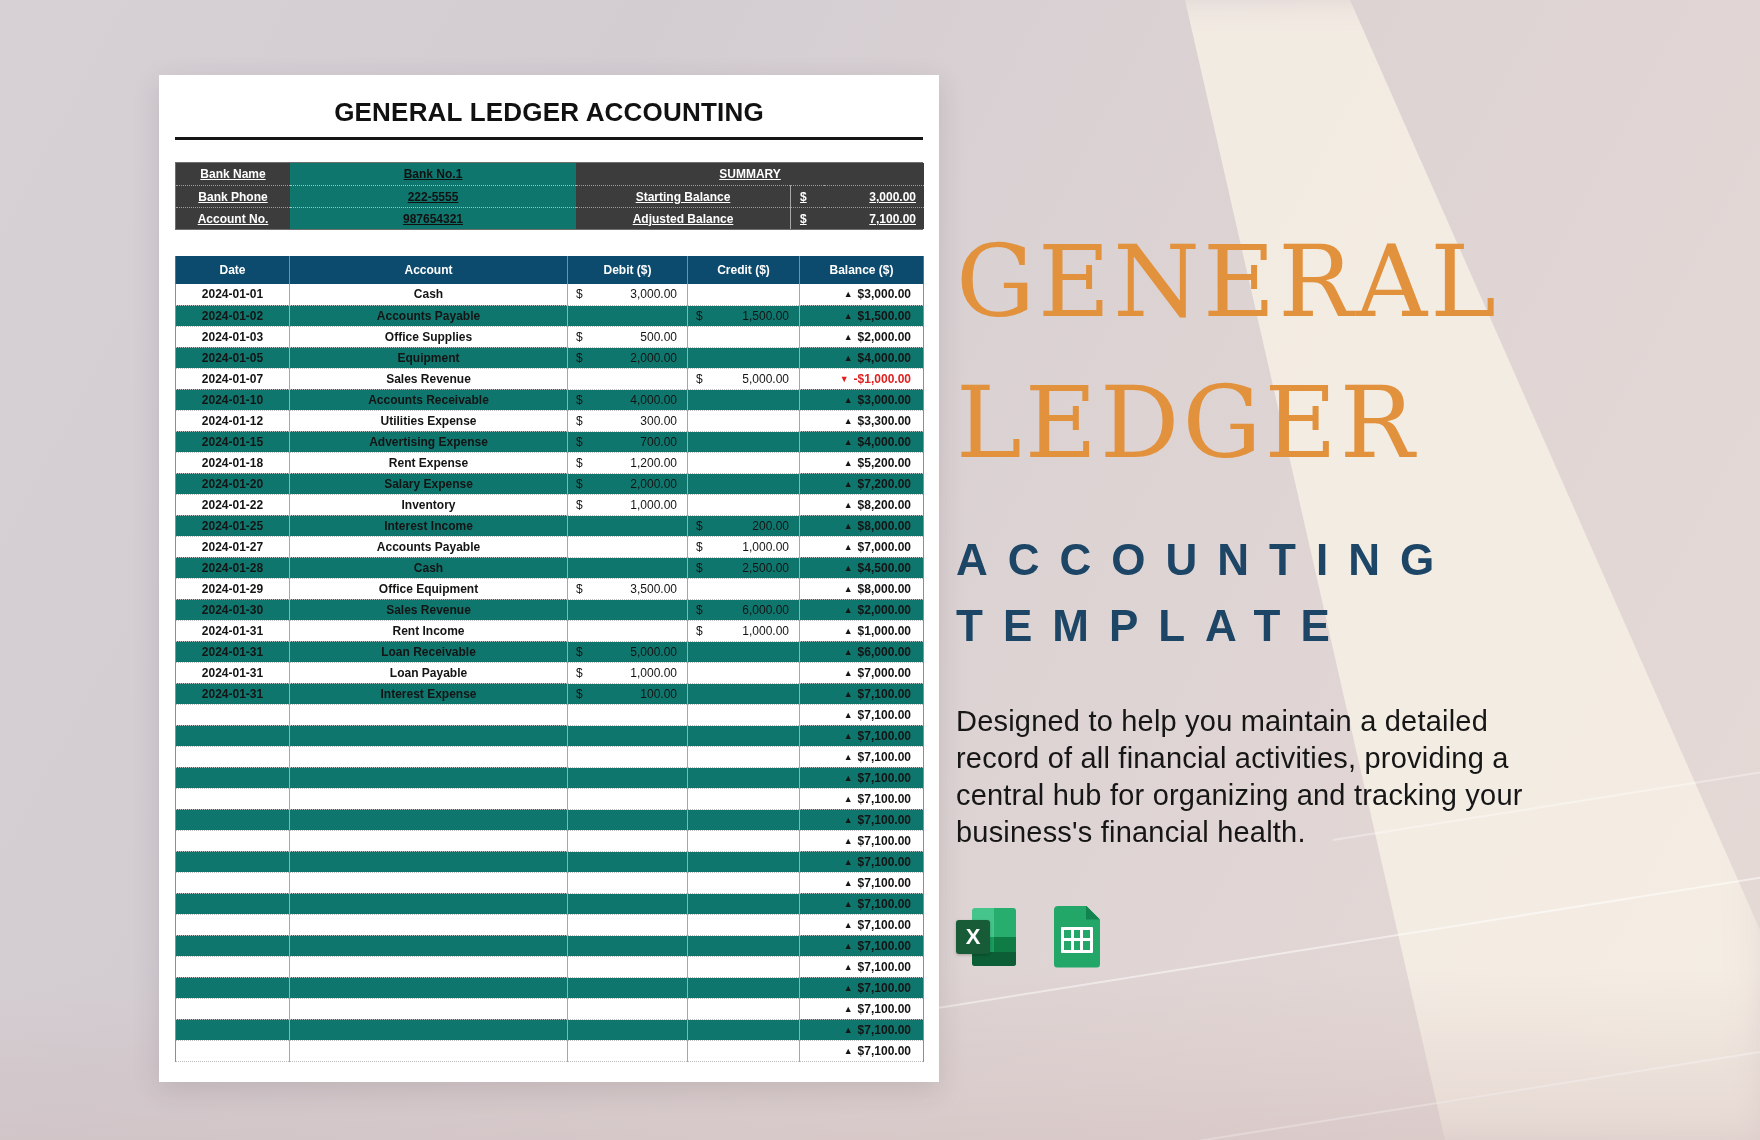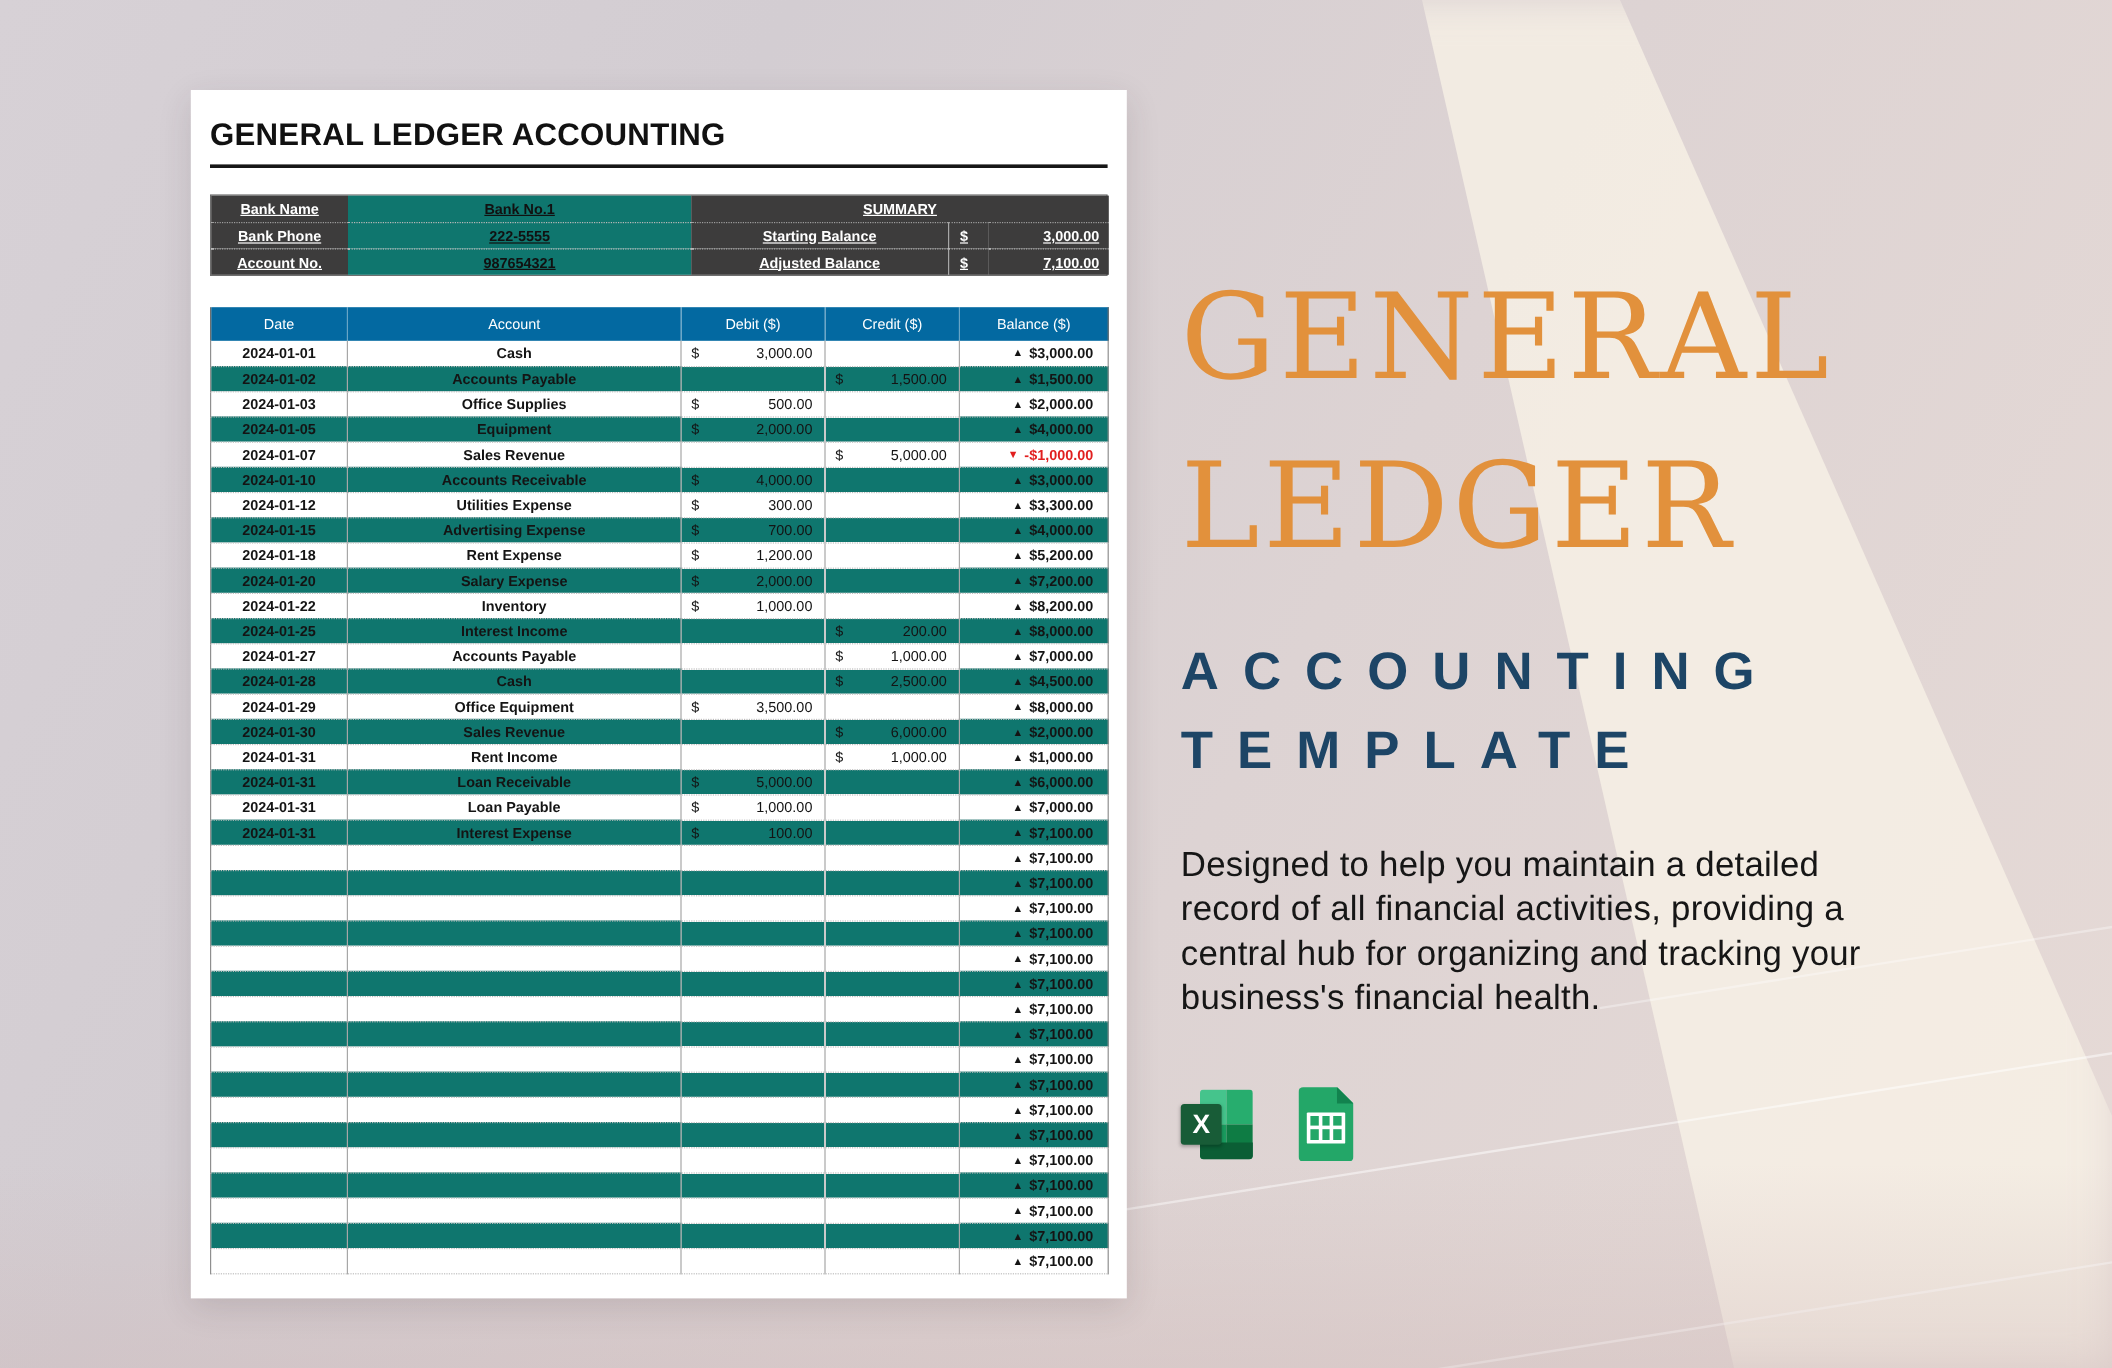--- a/index.html
+++ b/index.html
@@ -13,54 +13,54 @@
   .floorwash{position:absolute;left:0;bottom:0;width:1760px;height:170px;pointer-events:none;
     background:linear-gradient(to top,rgba(205,183,183,.38),rgba(205,183,183,0));}
   .seam{position:absolute;height:2px;background:rgba(255,255,255,.5);pointer-events:none;}
   .s1{width:1100px;left:760px;top:948px;transform:rotate(-9deg);}
   .s2{width:1000px;left:900px;top:1108px;transform:rotate(-9deg);}
   .s3{width:500px;left:1330px;top:800px;transform:rotate(-9deg);background:rgba(255,255,255,.35);}
 
   
   .sheet{position:absolute;left:159px;top:75px;width:780px;height:1007px;background:#fff;
     box-shadow:0 8px 26px rgba(60,40,50,.14);padding:22px 16px 0 16px;box-sizing:border-box;overflow:hidden;}
-  .sheet-title{margin:0;font-size:26px;font-weight:bold;color:#111;letter-spacing:.2px;}
+  .sheet-title{margin:0;font-size:26px;font-weight:bold;color:#111;letter-spacing:.2px;text-align:center;}
   .rule{height:3px;background:#161616;margin-top:9px;}
 
   .info{display:grid;grid-template-columns:114px 286px 214px 34px 100px;grid-auto-rows:22px;
     margin-top:22px;border:1px solid #6f6f6f;font-size:12px;}
   .info>div{display:flex;align-items:center;justify-content:center;font-weight:bold;box-sizing:border-box;text-decoration:underline;}
   .i-label{background:#3d3c3c;color:#fff;}
   .i-value{background:#0f766e;color:#111;}
   .s-header{grid-column:3/6;background:#3d3c3c;color:#fff;}
   .s-label{background:#3d3c3c;color:#fff;}
   .s-cur{background:#3d3c3c;color:#fff;border-left:1px solid rgba(255,255,255,.55);justify-content:flex-start!important;padding-left:9px;}
   .s-amt{background:#3d3c3c;color:#fff;justify-content:flex-end!important;padding-right:8px;}
   .info .rb{border-top:1px dotted rgba(255,255,255,.5);}
   .info .rbw{border-top:1px dotted #b9b9b9;}
 
   table.ledger{width:748px;border-collapse:collapse;table-layout:fixed;margin-top:26px;font-size:12px;}
   col.c-date{width:114px}col.c-acct{width:278px}col.c-debit{width:120px}col.c-credit{width:112px}col.c-bal{width:124px}
-  .ledger th{background:#0369a1;color:#fff;font-weight:normal;height:26px;border-left:1px solid rgba(255,255,255,.4);}
+  .ledger th{background:#0c4a6e;color:#fff;font-weight:bold;height:26px;border-left:1px solid rgba(255,255,255,.4);}
   .ledger th:first-child{border-left:1px solid #6f6f6f;}
   .ledger th:last-child{border-right:1px solid #6f6f6f;}
   .ledger td{height:21px;border-left:1px solid #a7a7a7;border-bottom:1px dotted #bdbdbd;color:#141414;
     box-sizing:border-box;padding:0;}
   .ledger td:first-child{border-left:1px solid #8f8f8f;}
   .ledger td:last-child{border-right:1px solid #8f8f8f;}
   .ledger tr.alt{background:#0f766e;}
   .td-date,.td-acct{font-weight:bold;text-align:center;}
   .td-amt{position:relative;text-align:right;padding-right:10px!important;}
   .td-amt .cur{position:absolute;left:8px;top:0;line-height:21px;}
   .td-bal{font-weight:bold;text-align:right;padding-right:12px!important;white-space:nowrap;}
   .td-bal .tri{font-size:9px;margin-right:5px;vertical-align:1px;}
   .td-bal.neg{color:#e11f1f;}
 
   
-  .hero{position:absolute;left:984px;top:212px;width:680px;}
+  .hero{position:absolute;left:956px;top:212px;width:680px;}
   .hero-title{margin:0;font-family:"DejaVu Serif",serif;font-weight:400;color:#e2913c;
     font-size:99px;line-height:1.42;letter-spacing:3px;}
   .hero-title span{display:block;}
   .hero-sub{margin:34px 0 0 0;color:#1d4566;font-size:44px;font-weight:700;letter-spacing:20px;line-height:1.5;}
   .hero-sub span{display:block;white-space:nowrap;}
   .hero-desc{margin:44px 0 0 0;color:#161616;font-size:29px;line-height:1.28;max-width:610px;letter-spacing:.2px;}
   .fmt-icons{margin-top:54px;display:flex;align-items:center;gap:36px;}
 
   .xl{position:relative;width:62px;height:62px;}
   .xl-back{position:absolute;right:2px;top:2px;width:44px;height:58px;display:grid;

